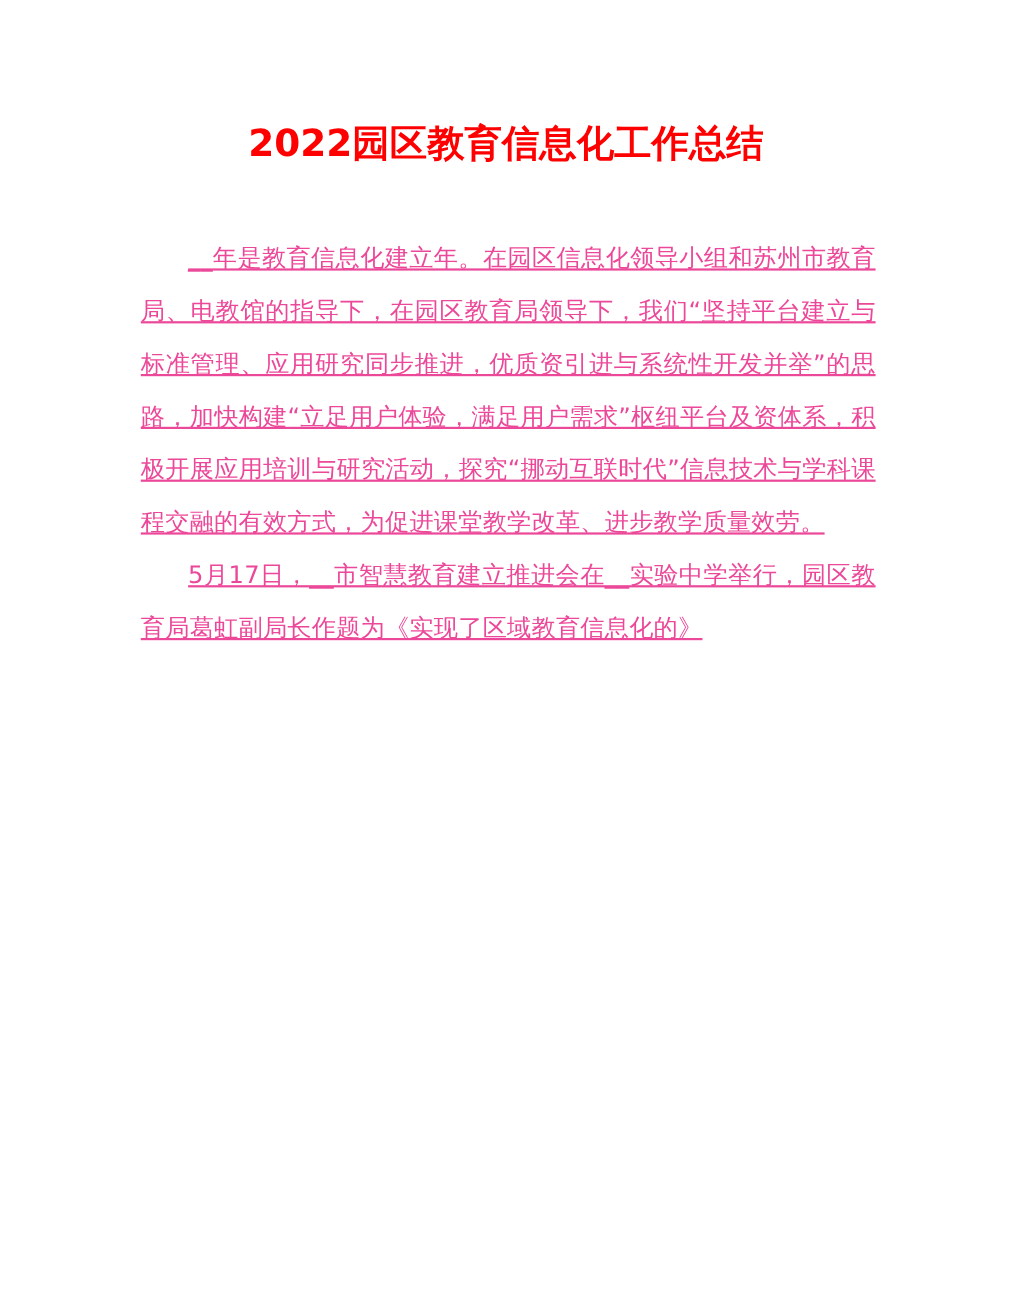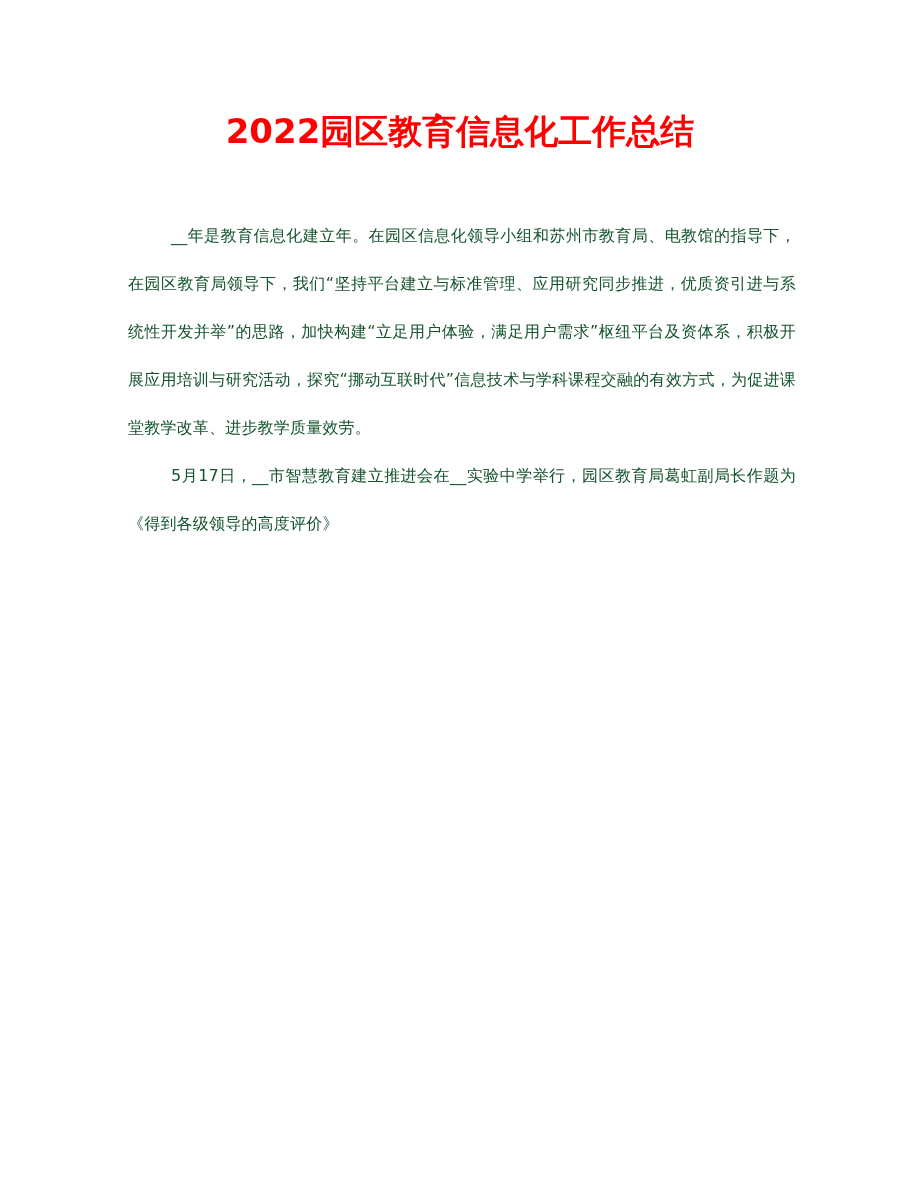--- a/index.html
+++ b/index.html
@@ -36,38 +36,39 @@
     font-family: "DejaVu Sans", "Liberation Sans", sans-serif;
   }
   .body-wrap {
     position: absolute;
     top: 212px;
     left: 128px;
     width: 668px;
   }
   .para {
     margin: 0 0 0 0;
-    font-size: 16px;
+    font-size: 22px;
     line-height: 48px;
-    color: #14532d;
+    color: #ec4899;
     text-align: justify;
     text-justify: inter-ideograph;
     text-indent: 43px;
     font-family: "DejaVu Sans", "Liberation Sans", sans-serif;
     letter-spacing: 0.2px;
+    text-decoration: underline;
   }
   .para + .para {
     margin-top: 0px;
   }
 </style>
 </head>
 <body>
 
 <div class="page">
 
   <h1 class="doc-title">2022园区教育信息化工作总结</h1>
 
   <div class="body-wrap">
     <p class="para">__年是教育信息化建立年。在园区信息化领导小组和苏州市教育局、电教馆的指导下，在园区教育局领导下，我们“坚持平台建立与标准管理、应用研究同步推进，优质资引进与系统性开发并举”的思路，加快构建“立足用户体验，满足用户需求”枢纽平台及资体系，积极开展应用培训与研究活动，探究“挪动互联时代”信息技术与学科课程交融的有效方式，为促进课堂教学改革、进步教学质量效劳。</p>
-    <p class="para">5月17日，__市智慧教育建立推进会在__实验中学举行，园区教育局葛虹副局长作题为《得到各级领导的高度评价》</p>
+    <p class="para">5月17日，__市智慧教育建立推进会在__实验中学举行，园区教育局葛虹副局长作题为《实现了区域教育信息化的》</p>
   </div>
 
 </div>
 
 </body></html>

